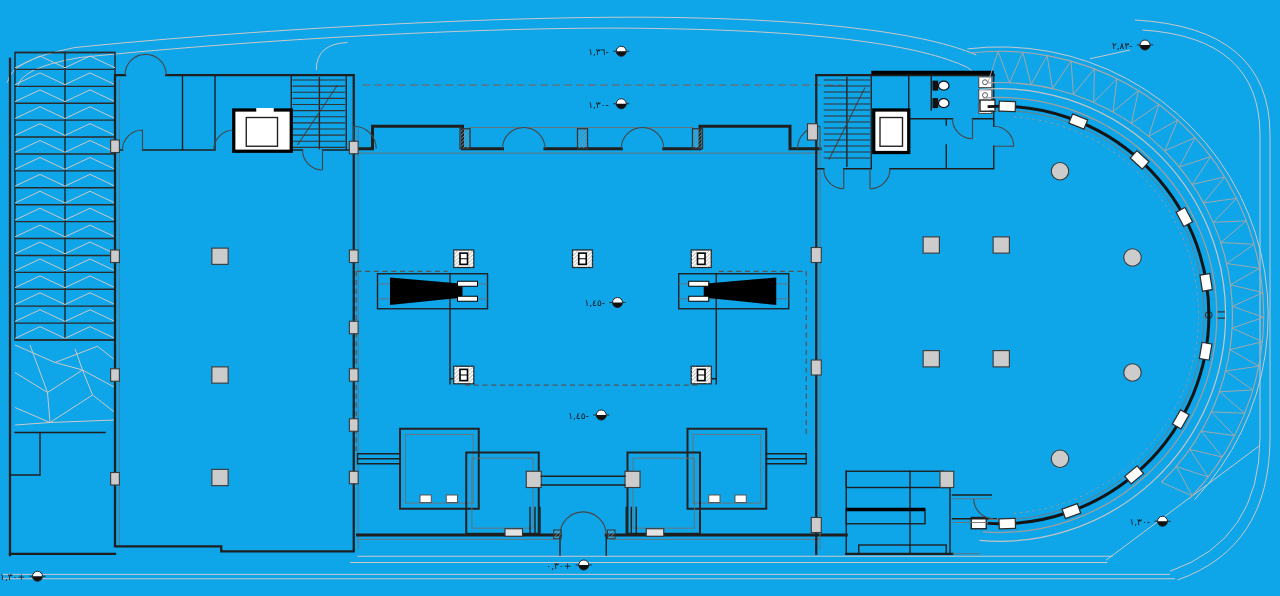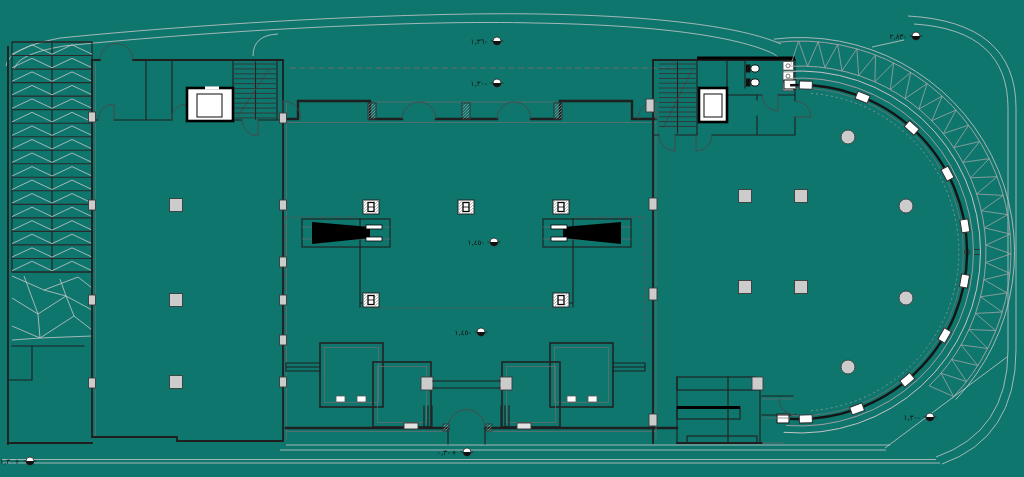--- a/index.html
+++ b/index.html
@@ -1,16 +1,16 @@
 <!DOCTYPE html>
 <html style="--wall: #1f1f1f; --thin: #6e6e6e; --light: #a8a8a8; --xlight: #c9c9c9; --dash: #6b6b6b; --fill: #cccccc;"><head>
 <meta charset="utf-8">
 <style>
   html,body{margin:0;padding:0;background:#ffffff}
-  .stage{position:relative;width:1024px;height:477px;background:#0f766e;overflow:hidden;
+  .stage{position:relative;width:1024px;height:477px;background:#0ea5e9;overflow:hidden;
          font-family:"DejaVu Sans", sans-serif;}
   svg{display:block}
   .w   {stroke:var(--wall,#1f1f1f);stroke-width:1.8;fill:none;stroke-linecap:square}
   .w2  {stroke:var(--wall,#1f1f1f);stroke-width:2.4;fill:none;stroke-linecap:square}
   .w1  {stroke:var(--wall,#1f1f1f);stroke-width:1.1;fill:none;stroke-linecap:square}
   .th  {stroke:var(--thin,#6e6e6e);stroke-width:.7;fill:none}
   .lt  {stroke:var(--light,#a8a8a8);stroke-width:.9;fill:none}
   .xl  {stroke:var(--xlight,#c9c9c9);stroke-width:.8;fill:none}
   .dsh {stroke:var(--dash,#6b6b6b);stroke-width:1;fill:none;stroke-dasharray:6 3.5}
   .dsh2{stroke:#555;stroke-width:1;fill:none;stroke-dasharray:4 3}

